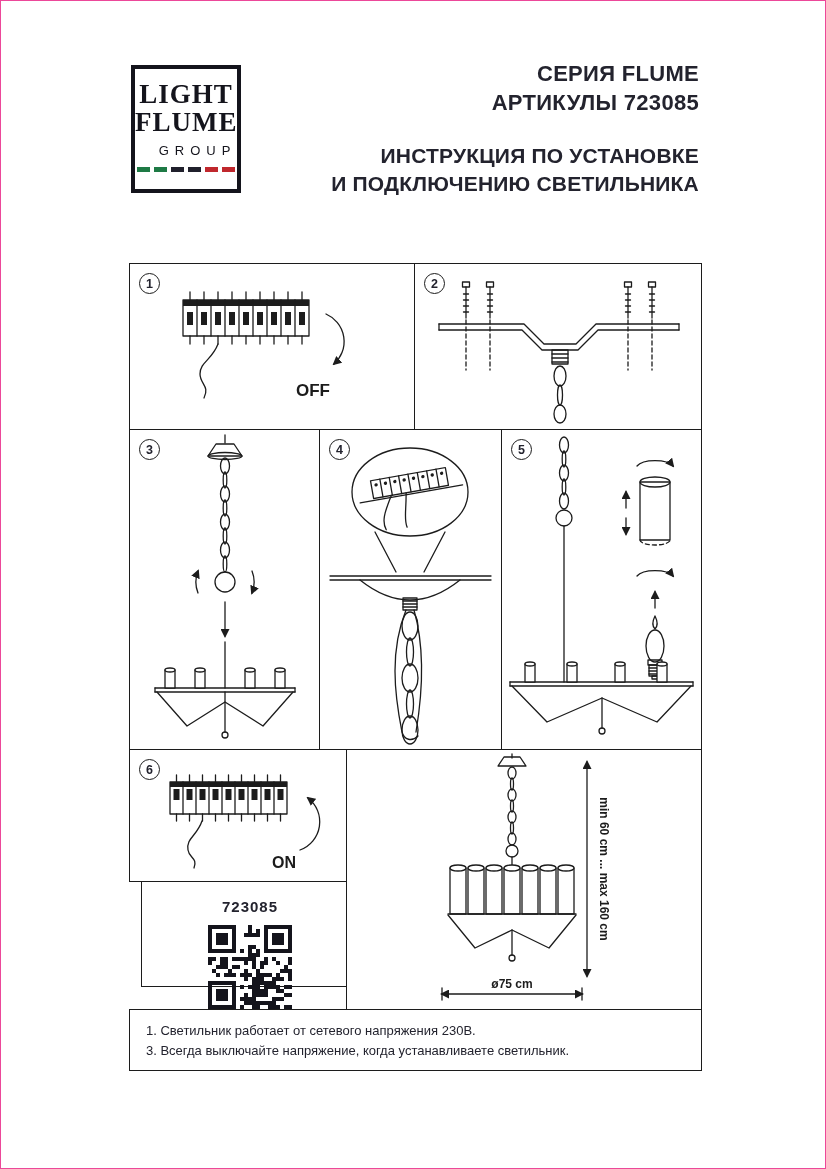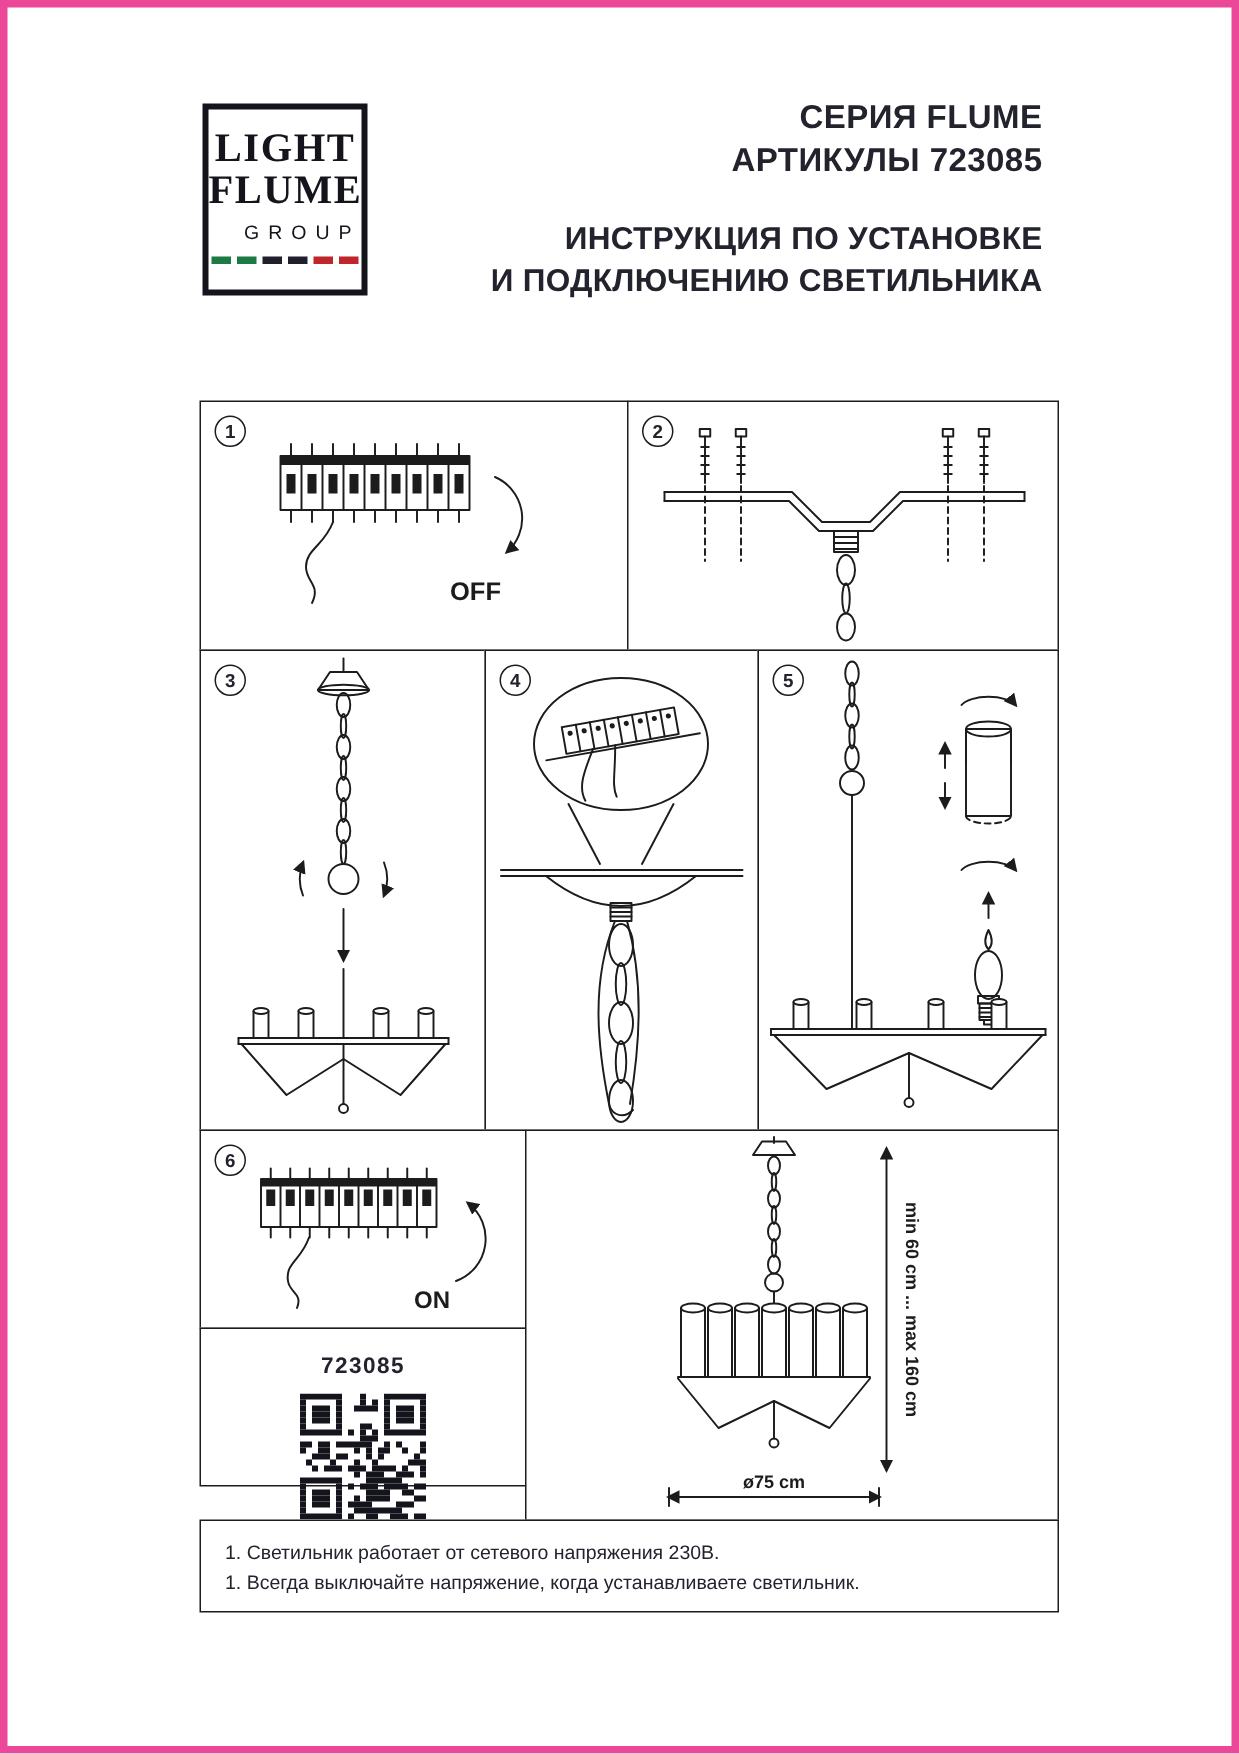--- a/index.html
+++ b/index.html
@@ -1,17 +1,17 @@
 <!DOCTYPE html>
 <html><head>
 <meta charset="utf-8">
 <style>
   *{margin:0;padding:0;box-sizing:border-box}
   html,body{background:#e8e8e8}
-  #page{position:relative;width:826px;height:1169px;background:#ffffff;border:5px solid #ec4899;
+  #page{position:relative;width:826px;height:1169px;background:#ffffff;border:1px solid #ec4899;
         font-family:"Liberation Sans",sans-serif;color:#23232e;overflow:hidden;margin:0 auto}
 
   
   #logo{position:absolute;left:130px;top:64px;width:110px;height:128px;border:4px solid #14141c;
         text-align:center;padding-top:11px;background:#fff}
   .logo-word{font-family:"Liberation Serif",serif;font-weight:bold;font-size:27px;line-height:28px;
         letter-spacing:1px;color:#14141c}
   .logo-group{font-size:13px;letter-spacing:6px;margin-top:7px;padding-left:23px;color:#14141c}
   .logo-flag{display:flex;gap:4px;justify-content:center;margin-top:9px}
   .seg{width:13px;height:5px;background:#999}
@@ -23,21 +23,21 @@
   .t-gap{margin-top:25px}
 
   
   .panel{position:absolute;border:1px solid #1c1c1c;background:#fff}
   #p1{left:128px;top:262px;width:286px;height:167px}
   #p2{left:413px;top:262px;width:288px;height:167px}
   #p3{left:128px;top:428px;width:191px;height:321px}
   #p4{left:318px;top:428px;width:183px;height:321px}
   #p5{left:500px;top:428px;width:201px;height:321px}
   #p6{left:128px;top:748px;width:218px;height:133px}
-  #pArt{left:128px;top:880px;width:218px;height:106px;text-align:center}
+  #pArt{left:140px;top:880px;width:218px;height:106px;text-align:center}
   #pFin{left:345px;top:748px;width:356px;height:261px}
   #pFoot{left:128px;top:1008px;width:573px;height:62px;padding:11px 16px}
 
   .num{position:absolute;top:9px;left:9px;width:21px;height:21px;border:1px solid #1c1c1c;border-radius:50%;
        display:flex;align-items:center;justify-content:center;font-size:12.5px;font-weight:bold;z-index:2;background:#fff}
   .panel svg{position:absolute;display:block}
 
   svg .ln{stroke:#1c1c1c;stroke-width:1.3;fill:none;stroke-linecap:round;stroke-linejoin:round}
   svg .lf{stroke:#1c1c1c;stroke-width:1.3;fill:#ffffff;stroke-linejoin:round}
   svg .fl{fill:#1c1c1c;stroke:none}
@@ -677,16 +677,16 @@
       <text transform="rotate(90 253 119)" x="253" y="119" text-anchor="middle" font-size="12" font-weight="bold">min 60 cm ... max 160 cm</text>
       <line class="ln" x1="95" y1="244" x2="235" y2="244" marker-start="url(#arF)" marker-end="url(#arF)"></line>
       <line class="ln" x1="95" y1="238" x2="95" y2="250"></line>
       <line class="ln" x1="235" y1="238" x2="235" y2="250"></line>
       <text x="165" y="238" text-anchor="middle" font-size="12" font-weight="bold">ø75 cm</text>
     </svg>
   </div>
 
   <div id="pFoot" class="panel">
     <div class="foot-line">1. Светильник работает от сетевого напряжения 230В.</div>
-    <div class="foot-line">1. Всегда выключайте напряжение, когда устанавливаете светильник.</div>
+    <div class="foot-line">3. Всегда выключайте напряжение, когда устанавливаете светильник.</div>
   </div>
 
 </div>
 
 </body></html>

